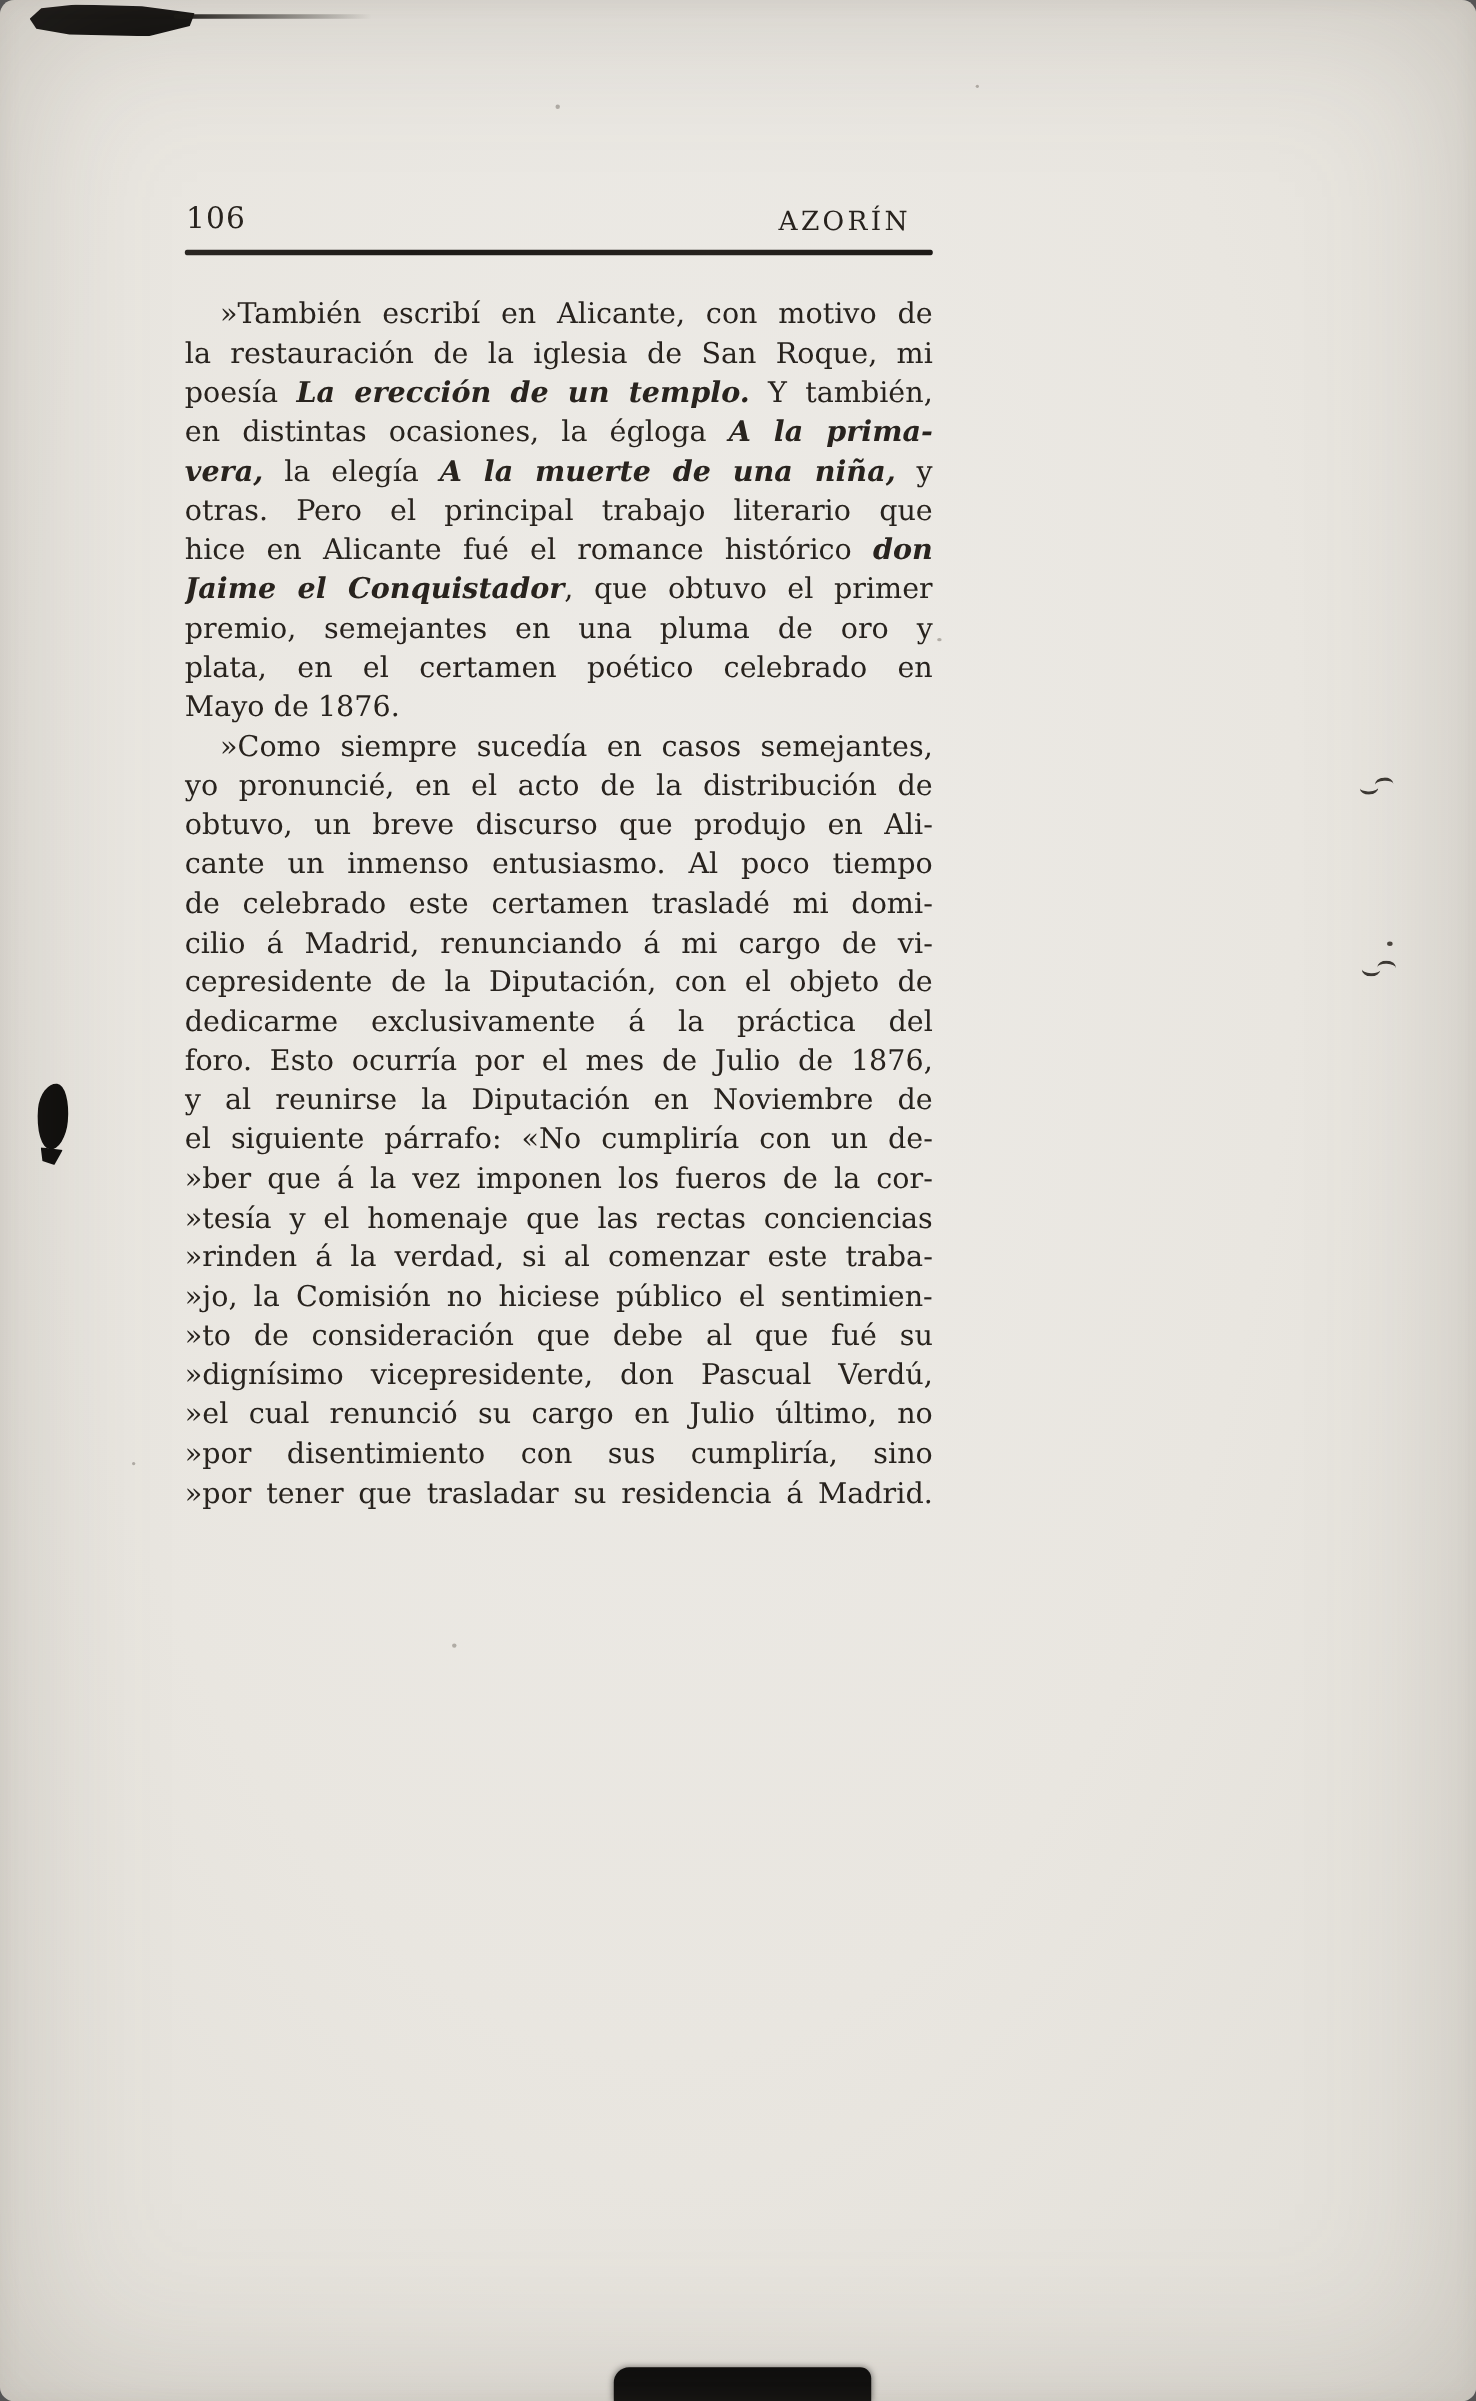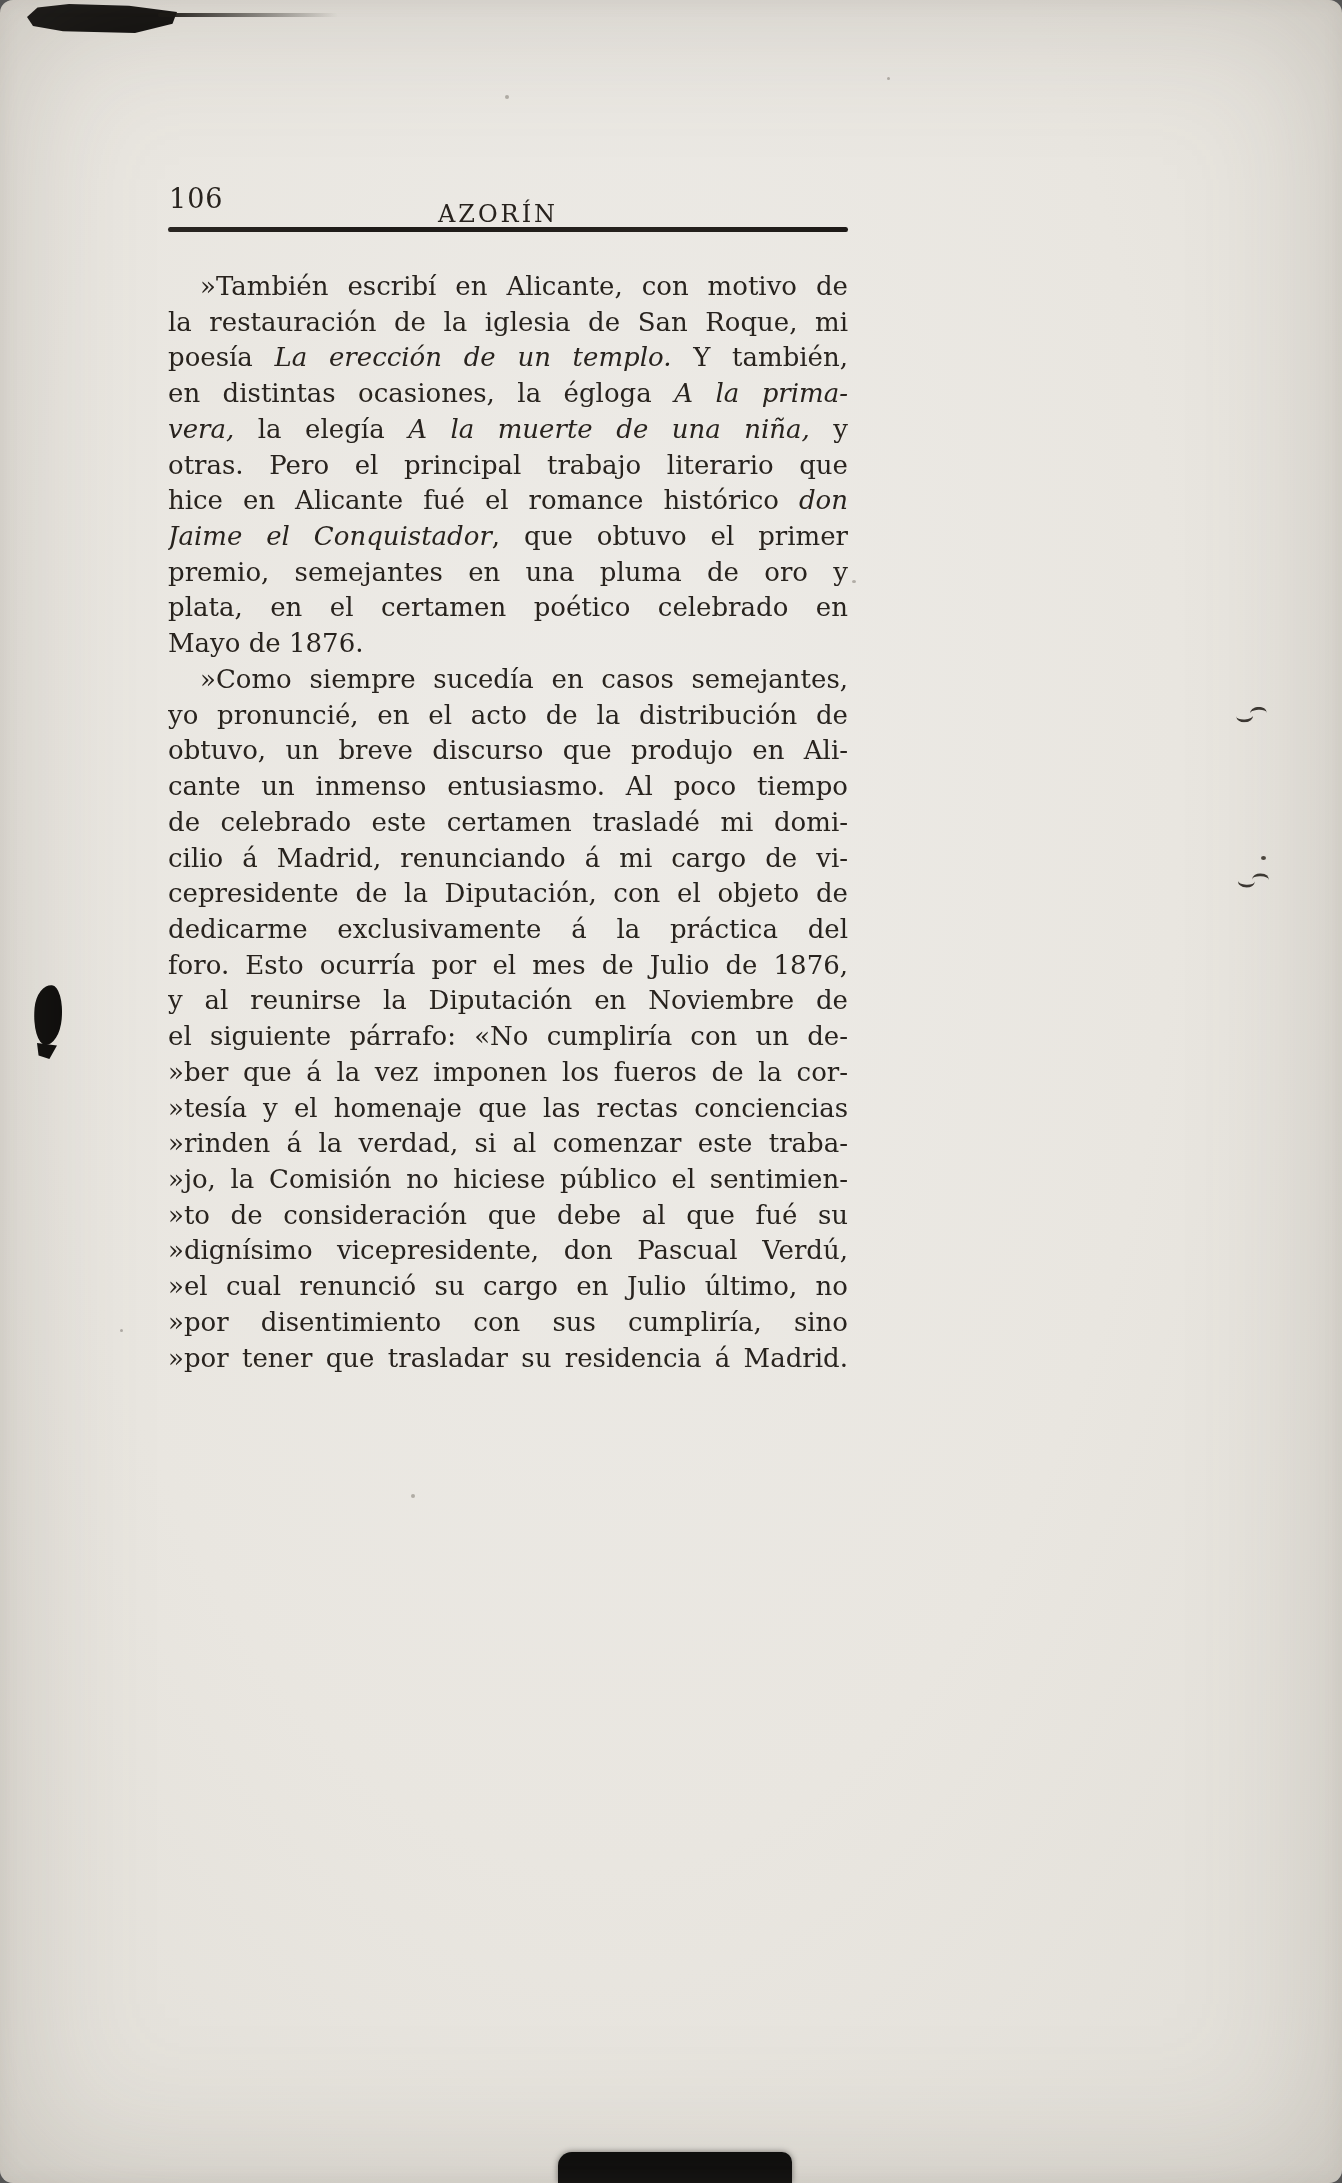--- a/index.html
+++ b/index.html
@@ -30,23 +30,23 @@
   .page-number {
     position: absolute;
     left: 169px;
     top: 183px;
     font-size: 27px;
     letter-spacing: 1px;
   }
   .running-header {
     position: absolute;
     left: 168px;
-    top: 200px;
+    top: 187px;
     width: 660px;
-    text-align: center;
+    text-align: right;
     font-size: 24px;
     letter-spacing: 3px;
   }
   .header-rule {
     position: absolute;
     left: 168px;
     top: 227px;
     width: 680px;
     height: 5px;
     background: linear-gradient(90deg, #2a2622 0%, #1d1a17 30%, #26221e 70%, #1d1a17 100%);
@@ -63,21 +63,21 @@
   }
   .line {
     height: 35.72px;
     line-height: 35.72px;
     text-align: justify;
     text-align-last: justify;
     overflow: hidden;
   }
   .line.lastline { text-align-last: left; }
   .line.first { text-indent: 32px; }
-  .it { font-style: italic; }
+  .it { font-style: italic; font-weight: bold; }
 
   
   .smudge-main {
     position: absolute;
     left: 27px; top: 4px;
     width: 150px; height: 29px;
     background: #0f0e0d;
     clip-path: polygon(0% 45%, 7% 12%, 28% 0%, 68% 6%, 100% 28%, 97% 68%, 72% 100%, 24% 94%, 4% 76%);
   }
   .smudge-tail {

